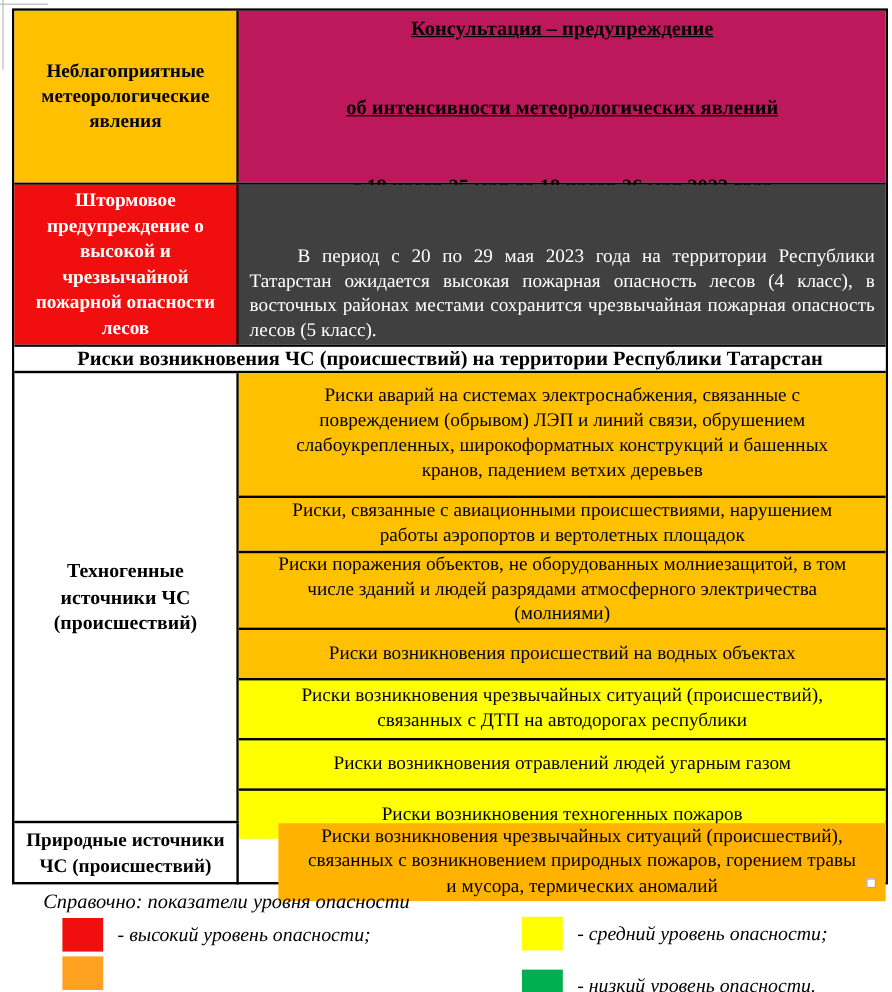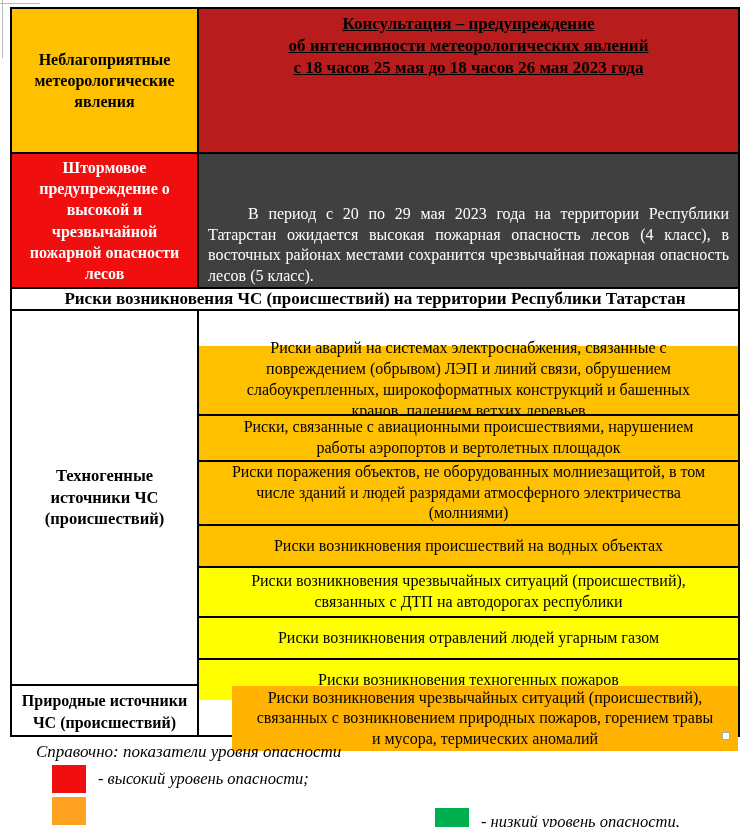--- a/index.html
+++ b/index.html
@@ -50,21 +50,21 @@
   .red-bg { color:#ffffff; }
   .r2 .body-just { padding-top:14px; }
 
   .risk-stack { flex:1; display:flex; flex-direction:column; }
   .risk-row {
     display:flex; align-items:center; justify-content:center;
     text-align:center; font-size:16px; line-height:1.3;
     padding:2px 28px; border-top:2px solid #000;
   }
   .risk-row:first-child { border-top:none; }
-  .hA{height:68px;margin-top:35px;} .hB{height:46px;} .hC{height:64px;} .hD{height:42px;}
+  .hA{height:102px;} .hB{height:46px;} .hC{height:64px;} .hD{height:42px;}
   .hE{height:50px;} .hF{height:42px;} .hG{height:42px;}
   .nat-row {
     flex:1; display:flex; align-items:center; justify-content:center;
     text-align:center; font-size:16px; line-height:1.28; padding:2px 20px;margin-left:33px;
   }
   .tech-label { font-size:16.5px; }
 
   .legend-title {
     position:absolute; left:36px; top:742px;
     font-style:italic; font-size:17px;
@@ -82,21 +82,21 @@
 
 <div class="page">
 
   <div class="mark-v"></div>
   <div class="mark-h"></div>
 
   <div class="table">
 
     <div class="trow r1">
       <div class="lcell" style="background: rgb(255, 192, 0);">Неблагоприятные метеорологические явления</div>
-      <div class="rcell hdr-wrap" style="background: #b91c1c;">
+      <div class="rcell hdr-wrap" style="background: #be185d; gap: 44px;">
         <div class="hdr">Консультация – предупреждение</div>
         <div class="hdr">об интенсивности метеорологических явлений</div>
         <div class="hdr">с 18 часов 25 мая до 18 часов 26 мая 2023 года</div>
       </div>
     </div>
 
     <div class="trow r2">
       <div class="lcell red-bg" style="background: rgb(241, 14, 14);">Штормовое предупреждение о высокой и чрезвычайной пожарной опасности лесов</div>
       <div class="rcell" style="background: #404040; justify-content: flex-end;">
         <div class="body-just red-bg">В период с 20 по 29 мая 2023 года на территории Республики Татарстан ожидается высокая пожарная опасность лесов (4 класс), в восточных районах местами сохранится чрезвычайная пожарная опасность лесов (5 класс).</div>
@@ -128,20 +128,24 @@
     </div>
 
   </div>
 
   <div class="legend-title">Справочно: показатели уровня опасности</div>
 
   <div class="legend-item li-high">
     <div class="legend-swatch" style="background: rgb(241, 14, 14);"></div>
     <div class="legend-label">- высокий уровень опасности;</div>
   </div>
+  <div class="legend-item li-medium">
+    <div class="legend-swatch" style="background: rgb(255, 255, 0);"></div>
+    <div class="legend-label">- средний уровень опасности;</div>
+  </div>
   <div class="legend-item li-elevated">
     <div class="legend-swatch" style="background: rgb(255, 161, 33);"></div>
   </div>
   <div class="legend-item li-low">
     <div class="legend-swatch" style="background: rgb(0, 176, 80);"></div>
     <div class="legend-label">- низкий уровень опасности.</div>
   </div>
 
   <div class="anchor-box"></div>
 </div>

